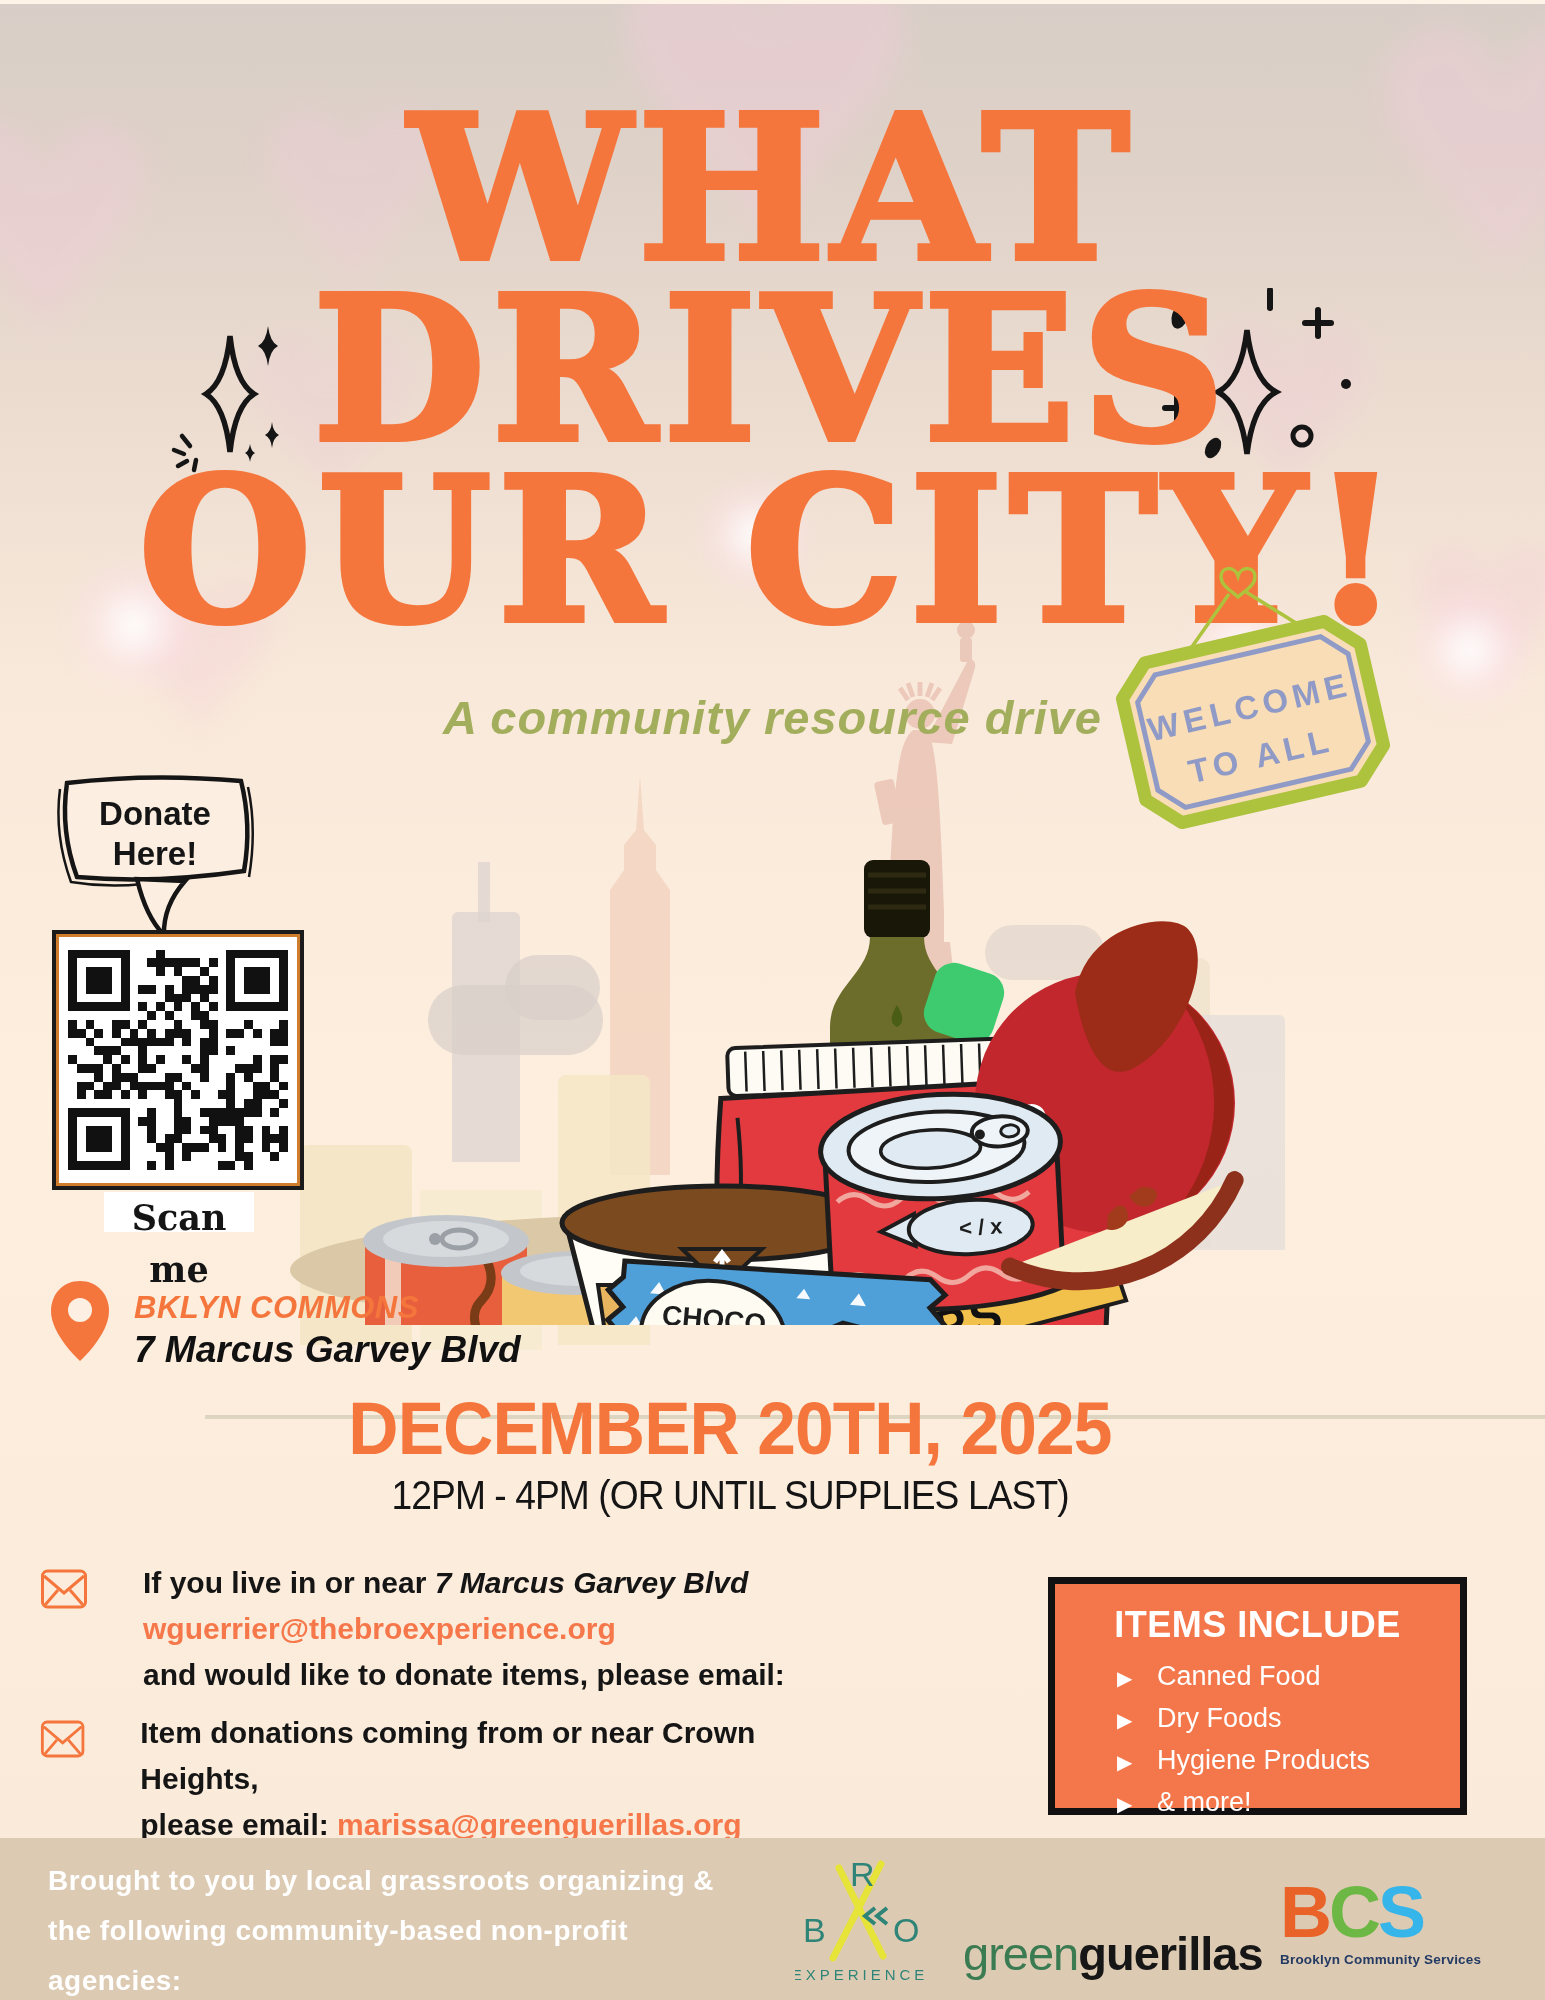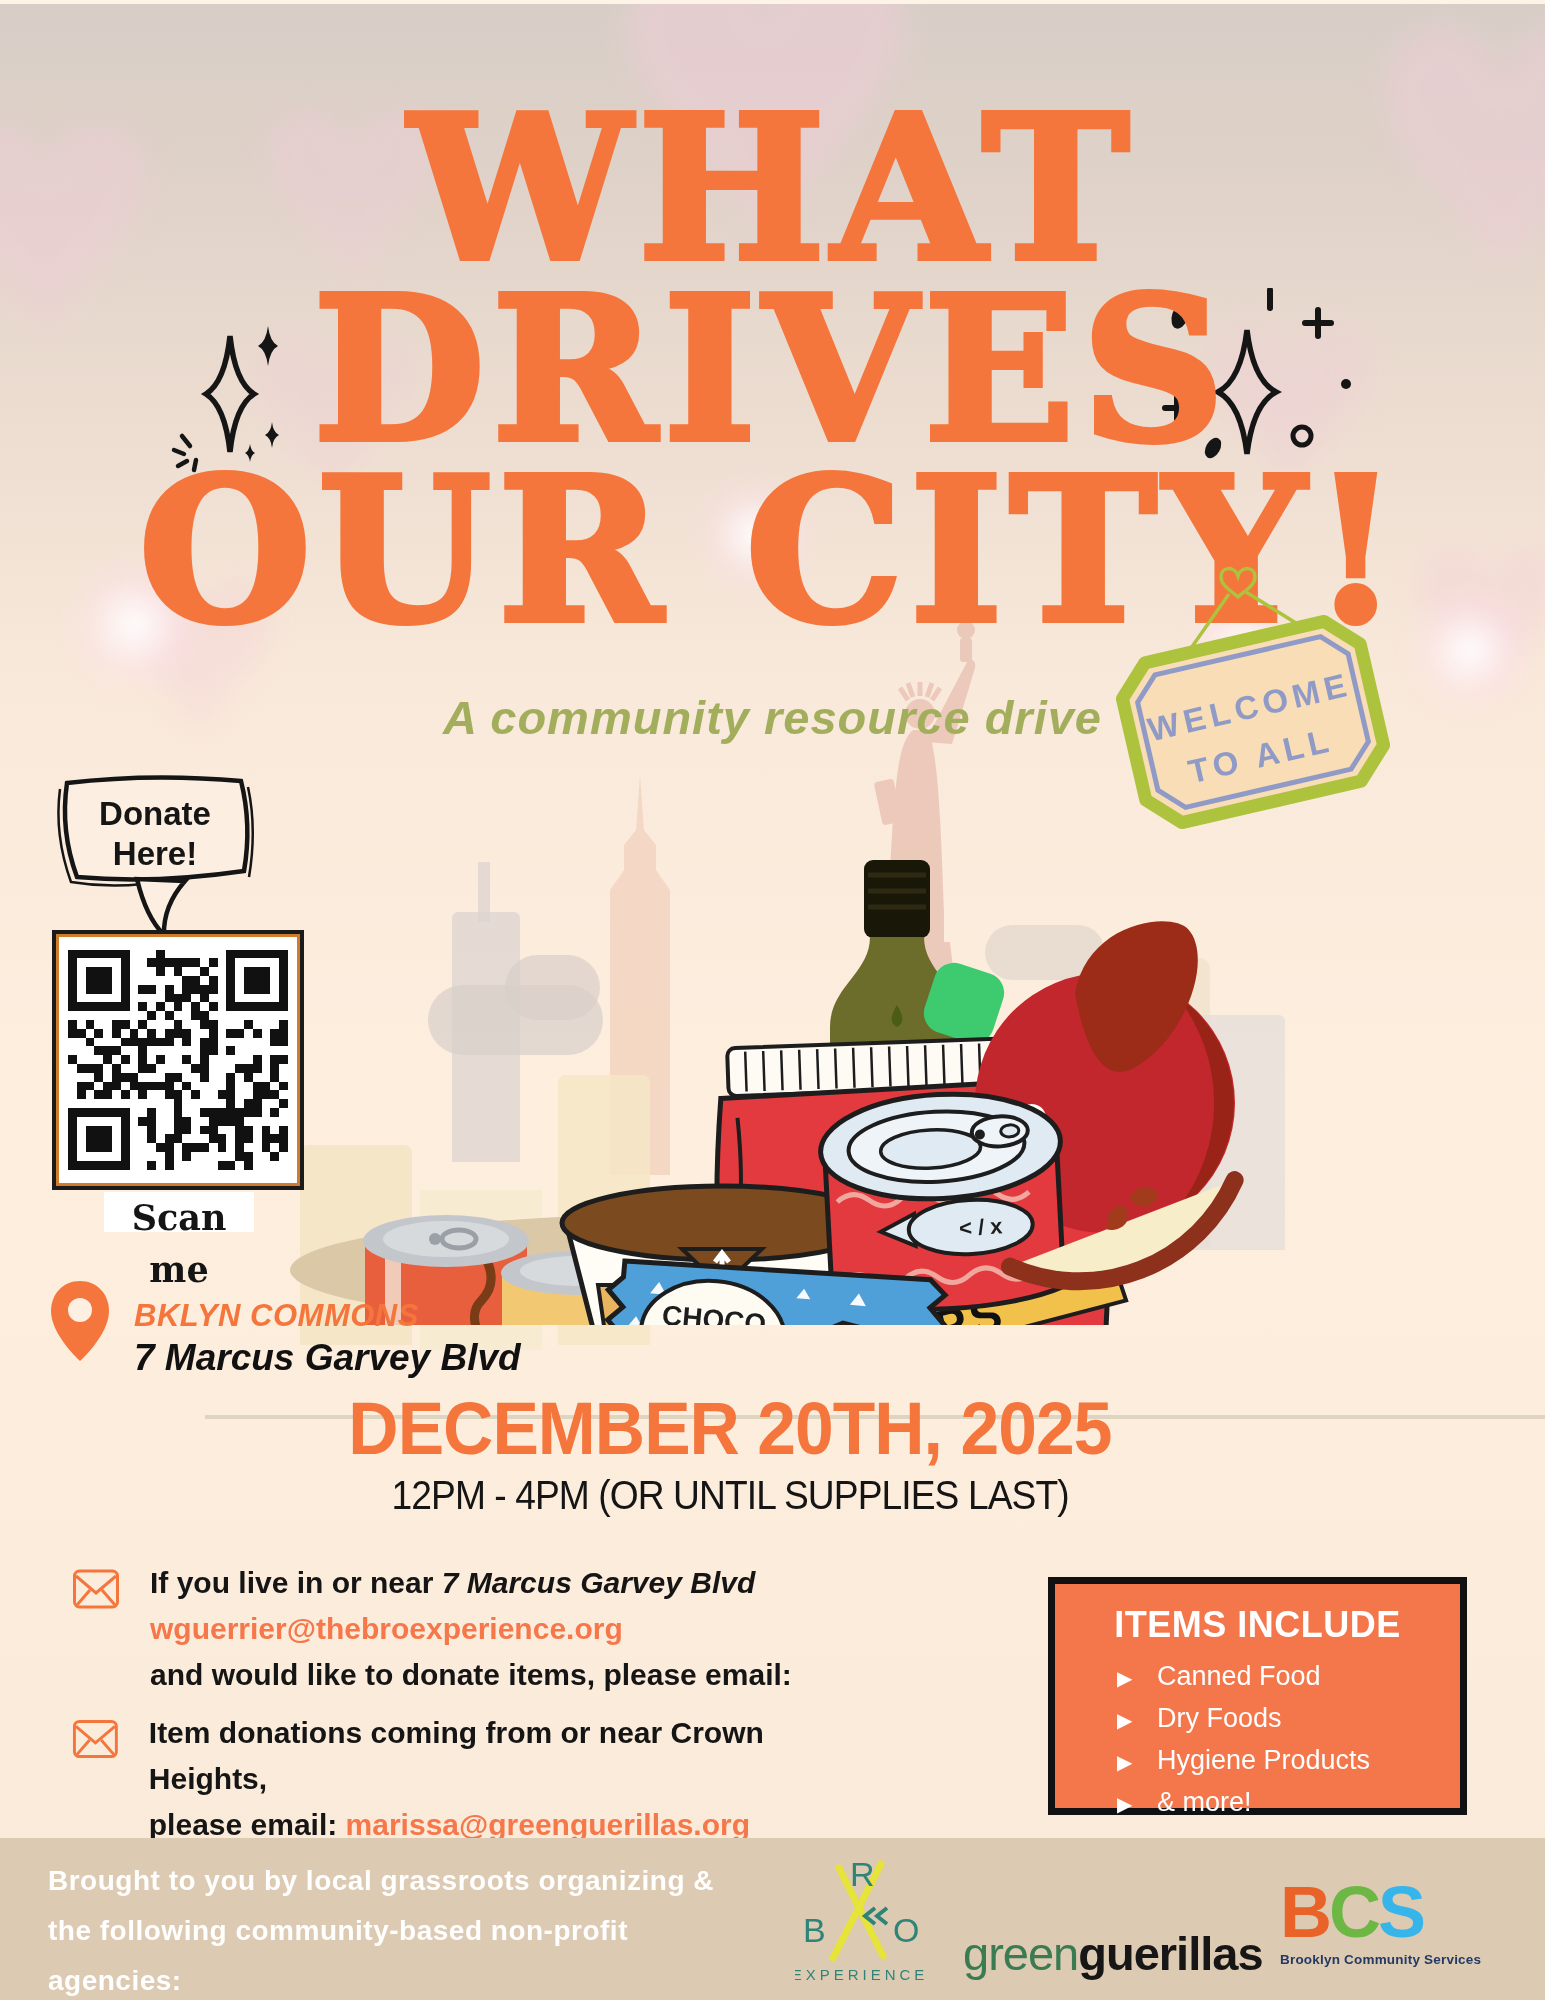--- a/index.html
+++ b/index.html
@@ -21,31 +21,31 @@
   .subtitle{position:absolute;z-index:4;left:0;top:690px;width:1545px;text-align:center;
     font-style:italic;font-weight:bold;font-size:47px;color:#a3ae5d;letter-spacing:1px;}
   .sparkle{position:absolute;z-index:3;}
   
   .qr-outer{position:absolute;z-index:6;left:52px;top:930px;width:244px;height:252px;border:4px solid #1b1b1b;background:#fff;}
   .qr-inner{position:absolute;left:0;top:0;right:0;bottom:0;border:3px solid #cf7c2c;background:#fff;padding:9px;box-sizing:border-box;}
   .scanme{position:absolute;z-index:6;left:104px;top:1192px;width:150px;height:40px;background:#fff;
     font-family:"DejaVu Serif",serif;font-weight:bold;font-size:35px;color:#151515;text-align:center;line-height:52px;}
   
   .loc{position:absolute;z-index:6;left:48px;top:1278px;display:flex;align-items:flex-start;}
-  .loc-text{margin-left:22px;margin-top:20px;}
+  .loc-text{margin-left:22px;margin-top:12px;}
   .loc-venue{font-style:italic;font-weight:bold;font-size:31px;color:#f5763c;letter-spacing:.5px;}
   .loc-addr{font-style:italic;font-weight:bold;font-size:37px;color:#111;margin-top:3px;}
   .divider{position:absolute;z-index:5;left:205px;top:1415px;width:1340px;height:4px;background:#ddd5bf;}
   
   .datewrap{position:absolute;z-index:6;left:0;top:1386px;width:1460px;text-align:center;}
   .bigdate{display:inline-block;font-weight:bold;font-size:74px;color:#f5763c;letter-spacing:-1px;transform:scaleX(.94);}
   .timeline{margin-top:2px;}
   .bigtime{display:inline-block;font-size:40px;color:#151515;font-weight:500;letter-spacing:-1px;transform:scaleX(.93);}
   
-  .contact{position:absolute;z-index:6;left:72px;width:800px;display:flex;}
+  .contact{position:absolute;z-index:6;left:40px;width:800px;display:flex;gap:25px;}
   .c1{top:1560px;} .c2{top:1710px;}
   .ctext{margin-left:30px;font-size:30px;font-weight:bold;color:#151515;line-height:46px;}
   .email{color:#f5774a;} a.email{text-decoration:none;}
   .addr-it{font-style:italic;}
   
   .items{position:absolute;z-index:6;left:1048px;top:1577px;width:419px;height:238px;box-sizing:border-box;
     border:7px solid #111;background:#f4764b;color:#fff;}
   .items h2{margin:20px 0 10px 0;text-align:center;font-size:36px;letter-spacing:.5px;}
   .items ul{list-style:none;margin:0;padding:0 0 0 62px;}
   .items li{font-size:27px;line-height:40px;font-weight:400;}

